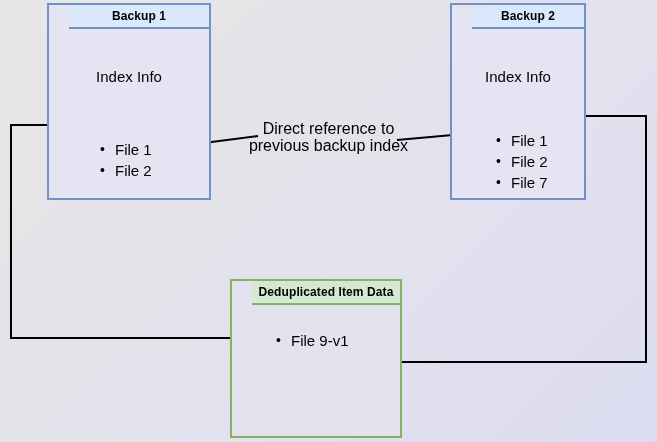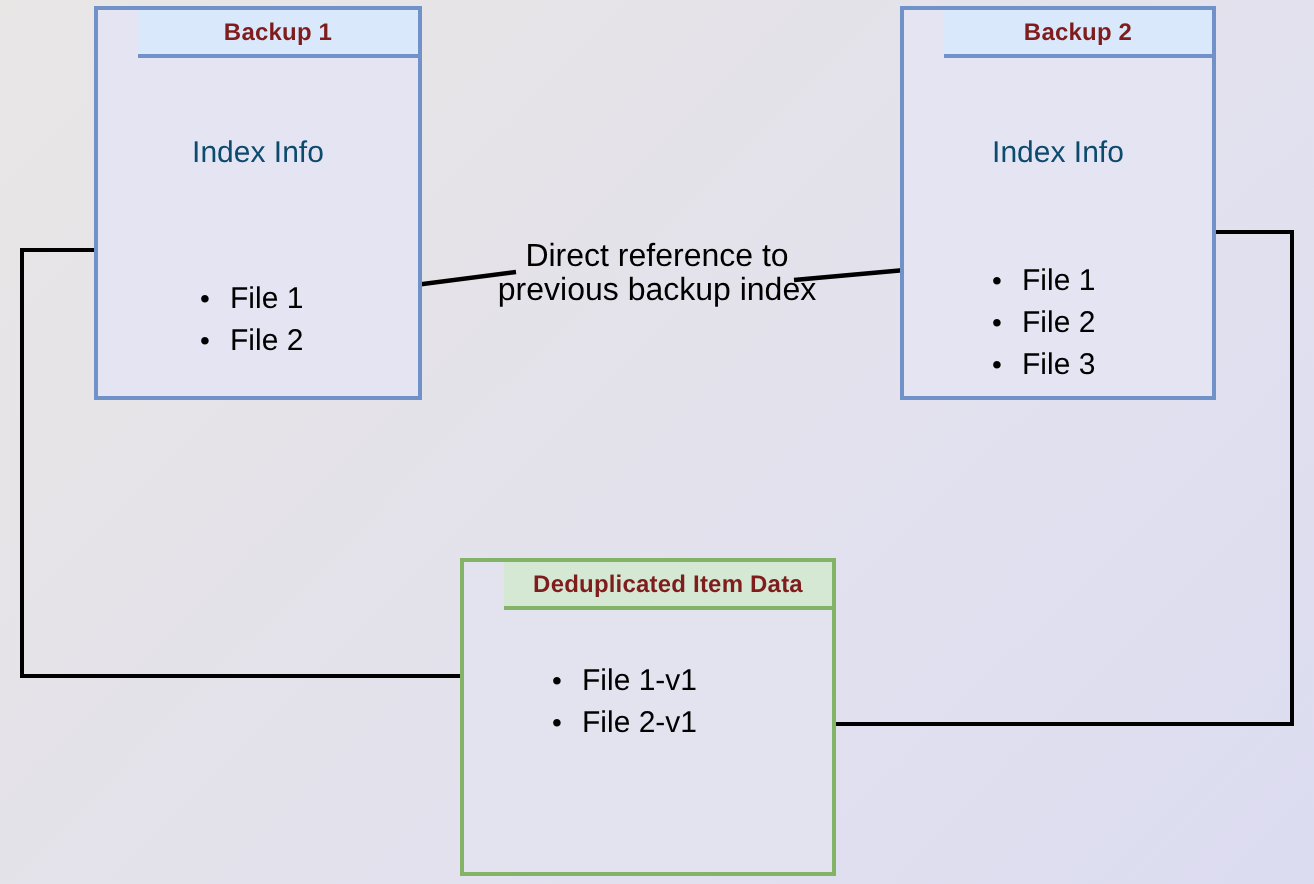--- a/index.html
+++ b/index.html
@@ -28,42 +28,42 @@
   .node.blue { border-color: #7092c8; background: #e4e4f2; }
   .node.green { border-color: #82b366; background: #e3e3f0; }
 
   .node-header {
     box-sizing: border-box;
     height: 24px;
     line-height: 22px;
     text-align: center;
     font-size: 12px;
     font-weight: bold;
-    color: #7f1d1d;
+    color: #000000;
     border-bottom: 2px solid #7092c8;
     background: #dae8fc;
     letter-spacing: 0.1px;
     margin-left: 20px;
   }
   .node.green > .node-header {
     border-bottom-color: #82b366;
     background: #d5e8d4;
   }
 
   .node-body {
     position: relative;
     flex: 1;
   }
 
   .index-title {
     position: absolute;
     left: 0; right: 0;
     text-align: center;
     font-size: 15px;
-    color: #0c4a6e;
+    color: #000000;
   }
 
   ul.file-list {
     position: absolute;
     margin: 0;
     padding: 0;
     list-style: none;
     font-size: 15px;
     color: #000;
   }
@@ -126,38 +126,37 @@
     <div class="node-header">Backup 1</div>
     <div class="node-body">
       <div class="index-title" style="top:39px;">Index Info</div>
       <ul class="file-list" style="left:51px; top:110px;">
         <li>File 1</li>
         <li>File 2</li>
       </ul>
     </div>
   </div>
 
-  <div class="node blue" style="left:450px; top:3px; width:158px; height:197px;">
+  <div class="node blue" style="left:450px; top:3px; width:136px; height:197px;">
     <div class="node-header">Backup 2</div>
     <div class="node-body">
       <div class="index-title" style="top:39px;">Index Info</div>
       <ul class="file-list" style="left:44px; top:101px;">
         <li>File 1</li>
         <li>File 2</li>
-        <li>File 3</li>
+        <li>File 7</li>
       </ul>
     </div>
   </div>
 
-  <div class="node green" style="left:230px; top:279px; width:188px; height:159px;">
+  <div class="node green" style="left:230px; top:279px; width:172px; height:159px;">
     <div class="node-header">Deduplicated Item Data</div>
     <div class="node-body">
       <ul class="file-list" style="left:44px; top:25px;">
-        <li>File 1-v1</li>
-        <li>File 2-v1</li>
+        <li>File 9-v1</li>
       </ul>
     </div>
   </div>
 
   <div class="center-label" style="left:246px; top:120px; width:165px;">Direct reference to
 previous backup index</div>
 
 </div>
 
 </body></html>

